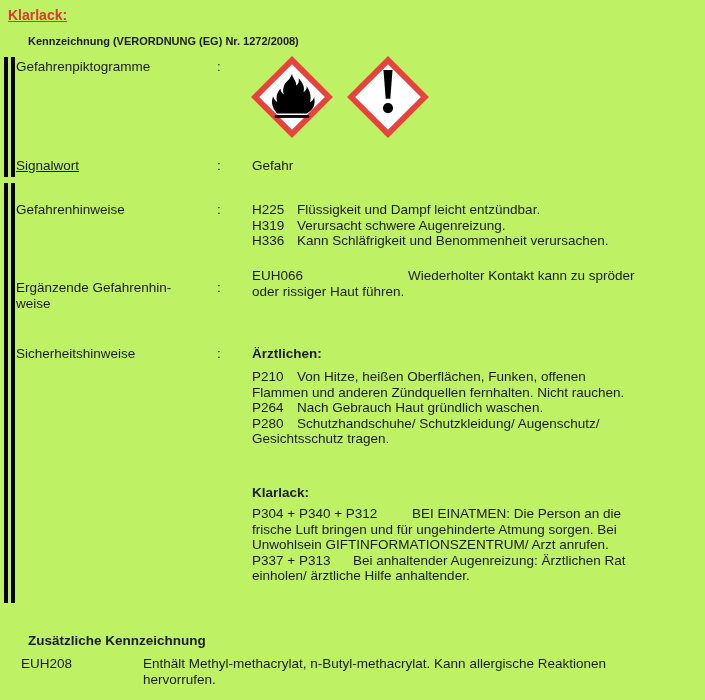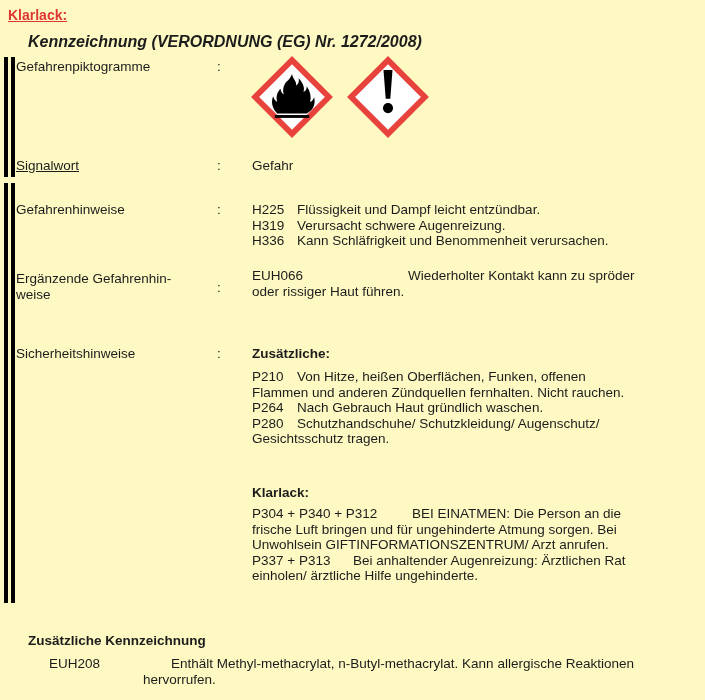--- a/index.html
+++ b/index.html
@@ -5,44 +5,44 @@
   :root{
     --title_red:#dd3733;
     --pictogram_red:#e8423d;
     --text_black:#1c1c1c;
   }
   *{margin:0;padding:0;box-sizing:border-box;}
   html,body{background:#ffffff;}
   .doc{
     position:relative;
     width:705px;height:700px;
-    background:#fef9c3;
+    background:#bef264;
     font-family:"Liberation Sans","DejaVu Sans",sans-serif;
     font-size:13.5px;line-height:15.5px;
     color:var(--text_black);
     overflow:hidden;
   }
   .abs{position:absolute;white-space:nowrap;}
   .title{
     left:8px;top:8px;
     font-weight:bold;font-size:14px;
     color:var(--title_red);
     text-decoration:underline;
   }
-  .heading{left:28px;top:34px;font-weight:bold;font-size:16px;font-style:italic;}
+  .heading{left:28px;top:34px;font-weight:bold;font-size:11px;}
   .bar{position:absolute;width:4px;background:#000;}
   .lbl{left:16px;}
   .colon{left:217px;}
   .content{left:252px;}
   .line{white-space:nowrap;}
   .code{display:inline-block;width:45px;}
   .code-euh066{display:inline-block;width:156px;}
   .code-p304{display:inline-block;width:160px;}
   .code-p337{display:inline-block;width:101px;}
-  .code-euh208{display:inline-block;width:122px;margin-left:28px;}
+  .code-euh208{display:inline-block;width:122px;}
   .bold{font-weight:bold;}
   .picto{position:absolute;width:82px;height:82px;}
   .picto svg{width:100%;height:100%;display:block;}
   .picto .diamond{fill:#ffffff;stroke:var(--pictogram_red);stroke-width:7;stroke-linejoin:miter;}
   .picto .glyph{fill:#000000;}
 </style>
 </head>
 <body>
 
 <div class="doc">
@@ -79,50 +79,50 @@
   <div class="abs content" style="top:158px;">Gefahr</div>
 
   <div class="abs lbl" style="top:202px;">Gefahrenhinweise</div>
   <div class="abs colon" style="top:202px;">:</div>
   <div class="abs content" style="top:202px;">
     <div class="line"><span class="code">H225</span><span>Flüssigkeit und Dampf leicht entzündbar.</span></div>
     <div class="line"><span class="code">H319</span><span>Verursacht schwere Augenreizung.</span></div>
     <div class="line"><span class="code">H336</span><span>Kann Schläfrigkeit und Benommenheit verursachen.</span></div>
   </div>
 
-  <div class="abs" style="left:16px;top:271px;">
+  <div class="abs" style="left:16px;top:280px;">
     <div class="line">Ergänzende Gefahrenhin-</div>
     <div class="line">weise</div>
   </div>
   <div class="abs colon" style="top:280px;">:</div>
   <div class="abs content" style="top:268px;">
     <div class="line"><span class="code-euh066">EUH066</span><span>Wiederholter Kontakt kann zu spröder</span></div>
     <div class="line">oder rissiger Haut führen.</div>
   </div>
 
   <div class="abs lbl" style="top:346px;">Sicherheitshinweise</div>
   <div class="abs colon" style="top:346px;">:</div>
-  <div class="abs content bold" style="top:346px;">Zusätzliche:</div>
+  <div class="abs content bold" style="top:346px;">Ärztlichen:</div>
 
   <div class="abs content" style="top:369px;">
     <div class="line"><span class="code">P210</span><span>Von Hitze, heißen Oberflächen, Funken, offenen</span></div>
     <div class="line">Flammen und anderen Zündquellen fernhalten. Nicht rauchen.</div>
     <div class="line"><span class="code">P264</span><span>Nach Gebrauch Haut gründlich waschen.</span></div>
     <div class="line"><span class="code">P280</span><span>Schutzhandschuhe/ Schutzkleidung/ Augenschutz/</span></div>
     <div class="line">Gesichtsschutz tragen.</div>
   </div>
 
   <div class="abs content bold" style="top:485px;">Klarlack:</div>
 
   <div class="abs content" style="top:506px;">
     <div class="line"><span class="code-p304">P304 + P340 + P312</span><span>BEI EINATMEN: Die Person an die</span></div>
     <div class="line">frische Luft bringen und für ungehinderte Atmung sorgen. Bei</div>
     <div class="line">Unwohlsein GIFTINFORMATIONSZENTRUM/ Arzt anrufen.</div>
     <div class="line"><span class="code-p337">P337 + P313</span><span>Bei anhaltender Augenreizung: Ärztlichen Rat</span></div>
-    <div class="line">einholen/ ärztliche Hilfe ungehinderte.</div>
+    <div class="line">einholen/ ärztliche Hilfe anhaltender.</div>
   </div>
 
   <div class="abs bold" style="left:28px;top:633px;">Zusätzliche Kennzeichnung</div>
   <div class="abs" style="left:21px;top:656px;">
     <div class="line"><span class="code-euh208">EUH208</span><span>Enthält Methyl-methacrylat, n-Butyl-methacrylat. Kann allergische Reaktionen</span></div>
     <div class="line" style="margin-left:122px;">hervorrufen.</div>
   </div>
 
 </div>
 

